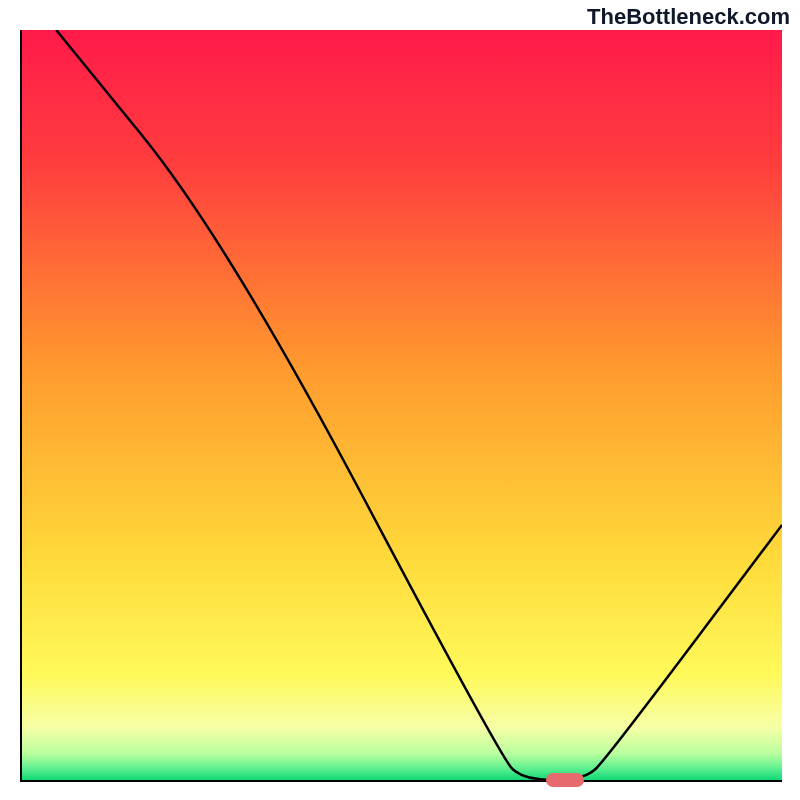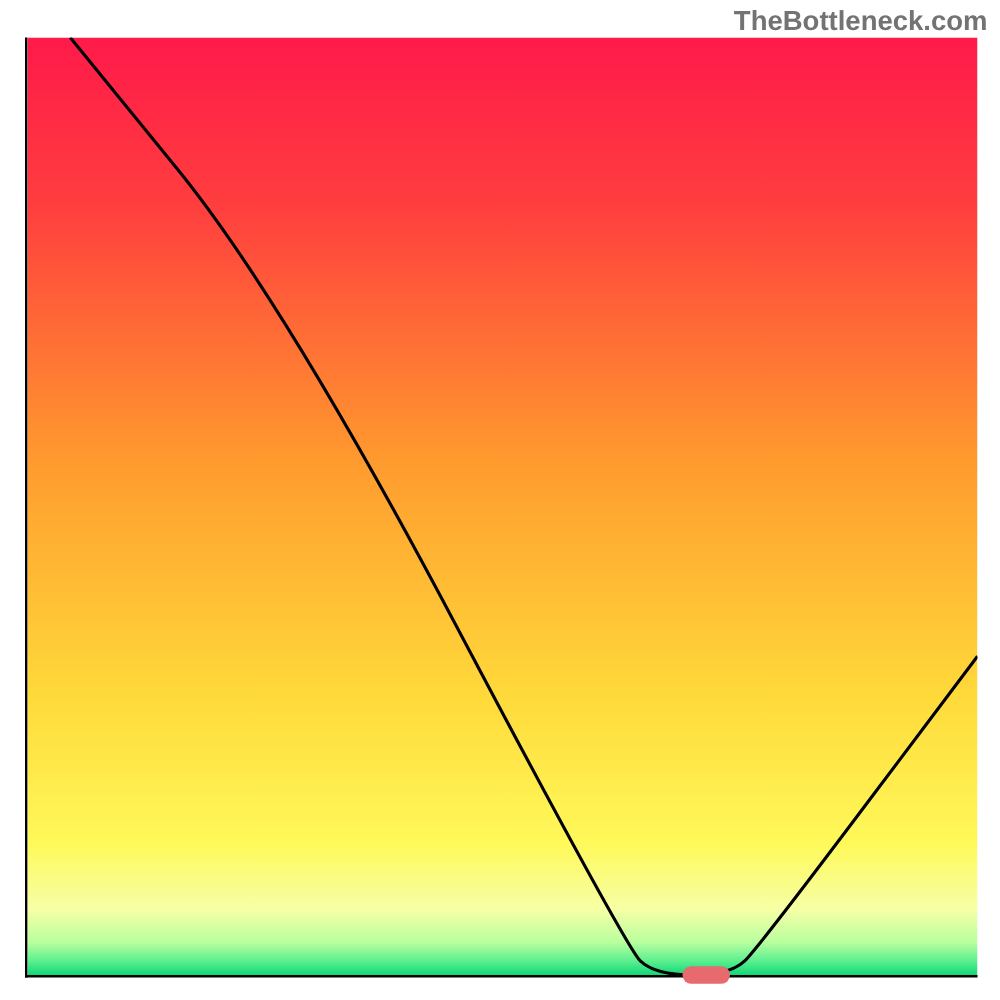--- a/index.html
+++ b/index.html
@@ -9,21 +9,21 @@
     height: 800px;
     font-family: Arial, sans-serif;
     background: #fff;
   }
   .watermark {
     position: absolute;
     top: 4px;
     right: 10px;
     font-size: 22px;
     font-weight: bold;
-    color: #737373;
+    color: #0f172a;
     z-index: 5;
   }
   .chart {
     position: absolute;
     left: 20px;
     top: 30px;
     width: 760px;
     height: 750px;
     border-left: 2.5px solid #000;
     border-bottom: 2.5px solid #000;

